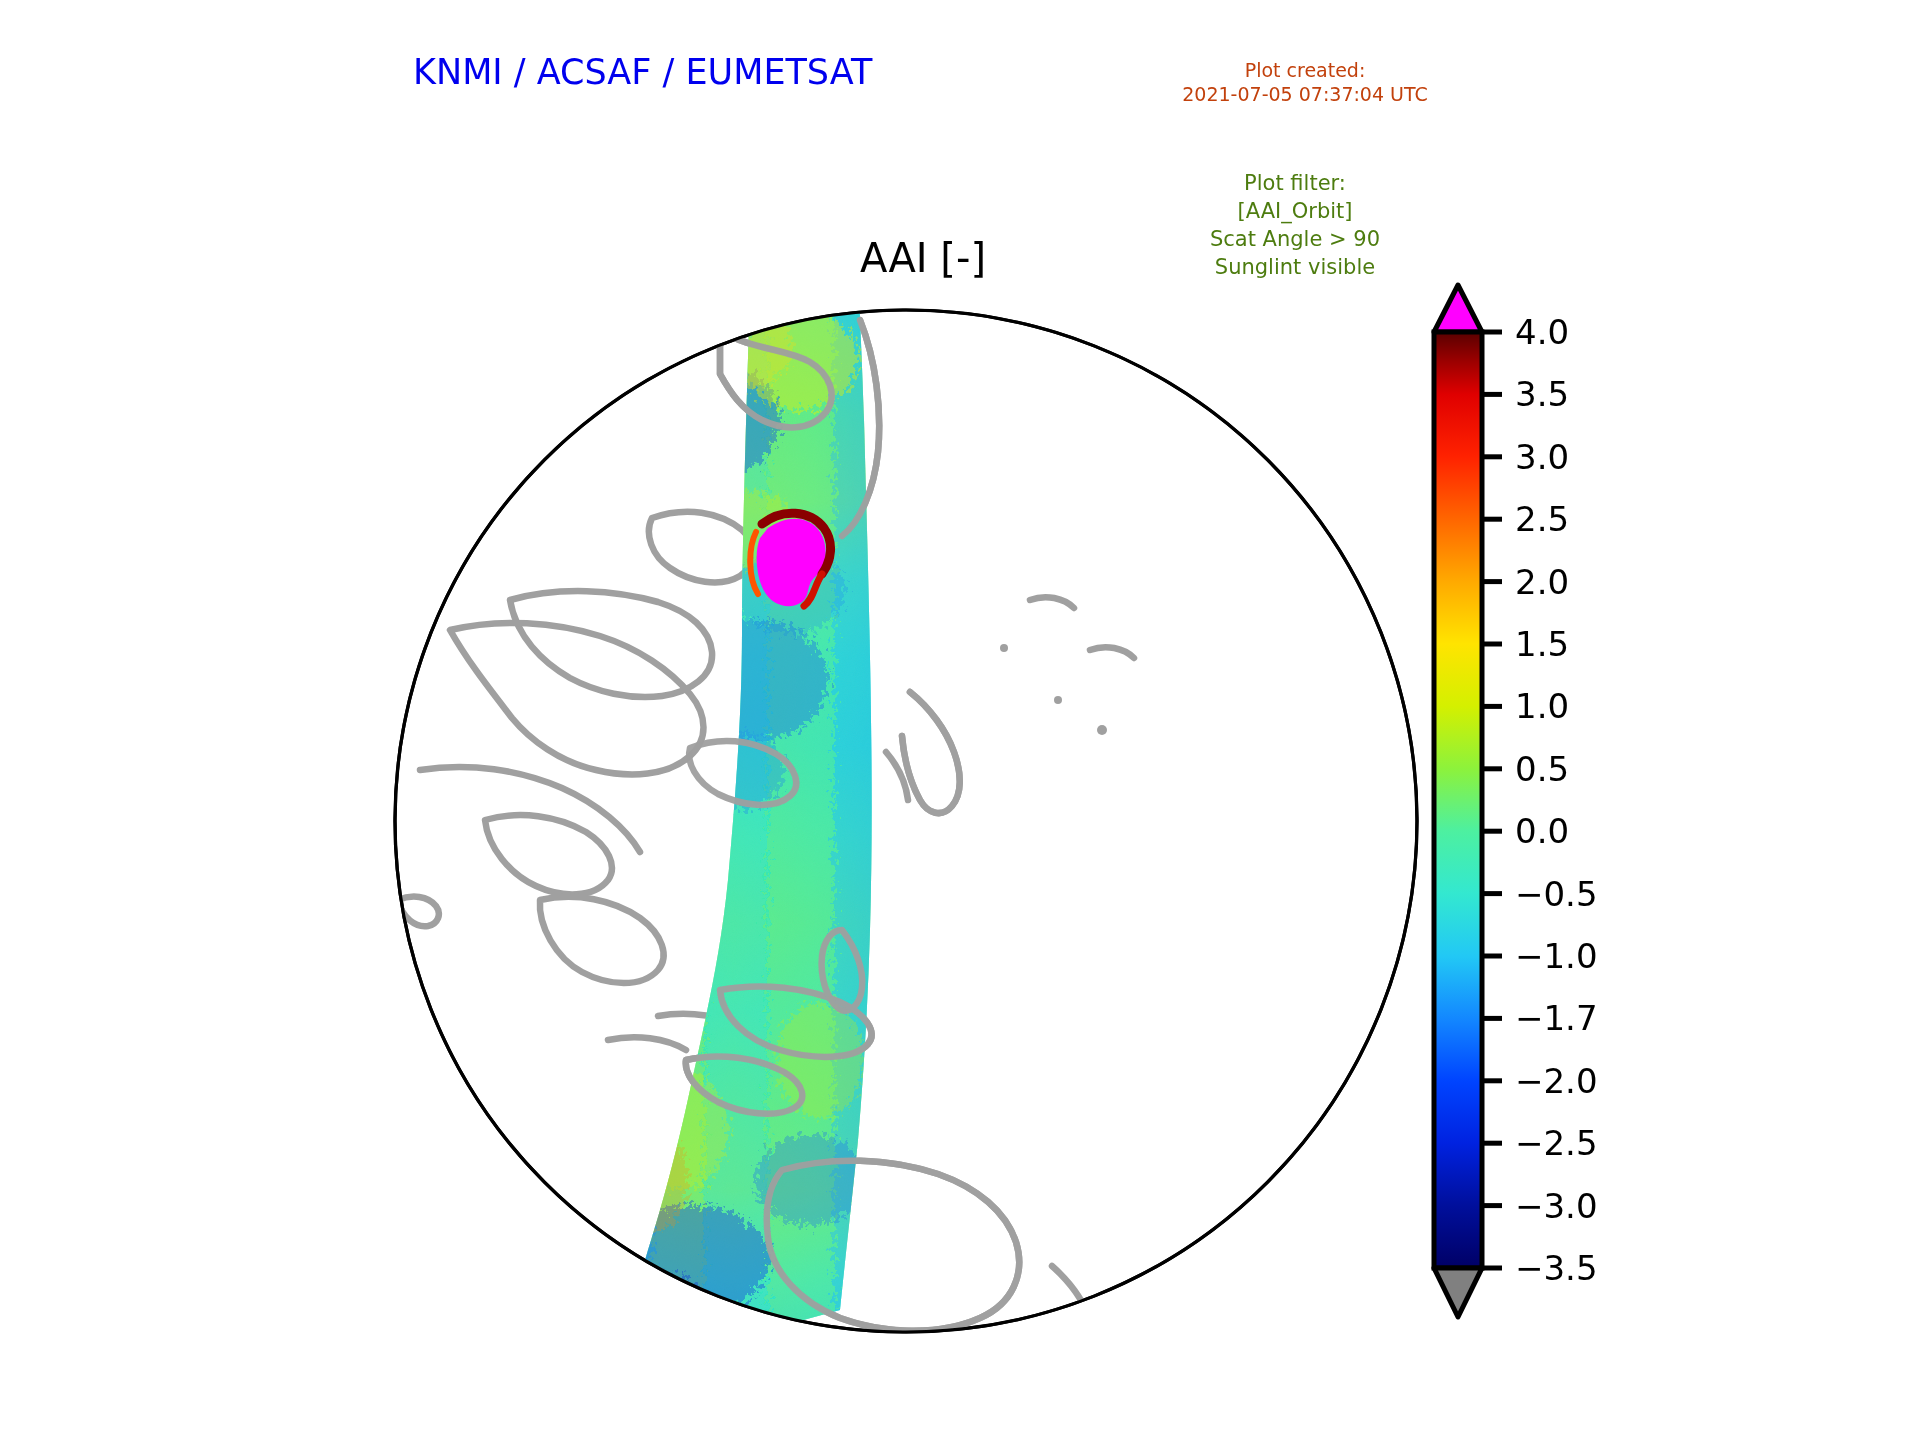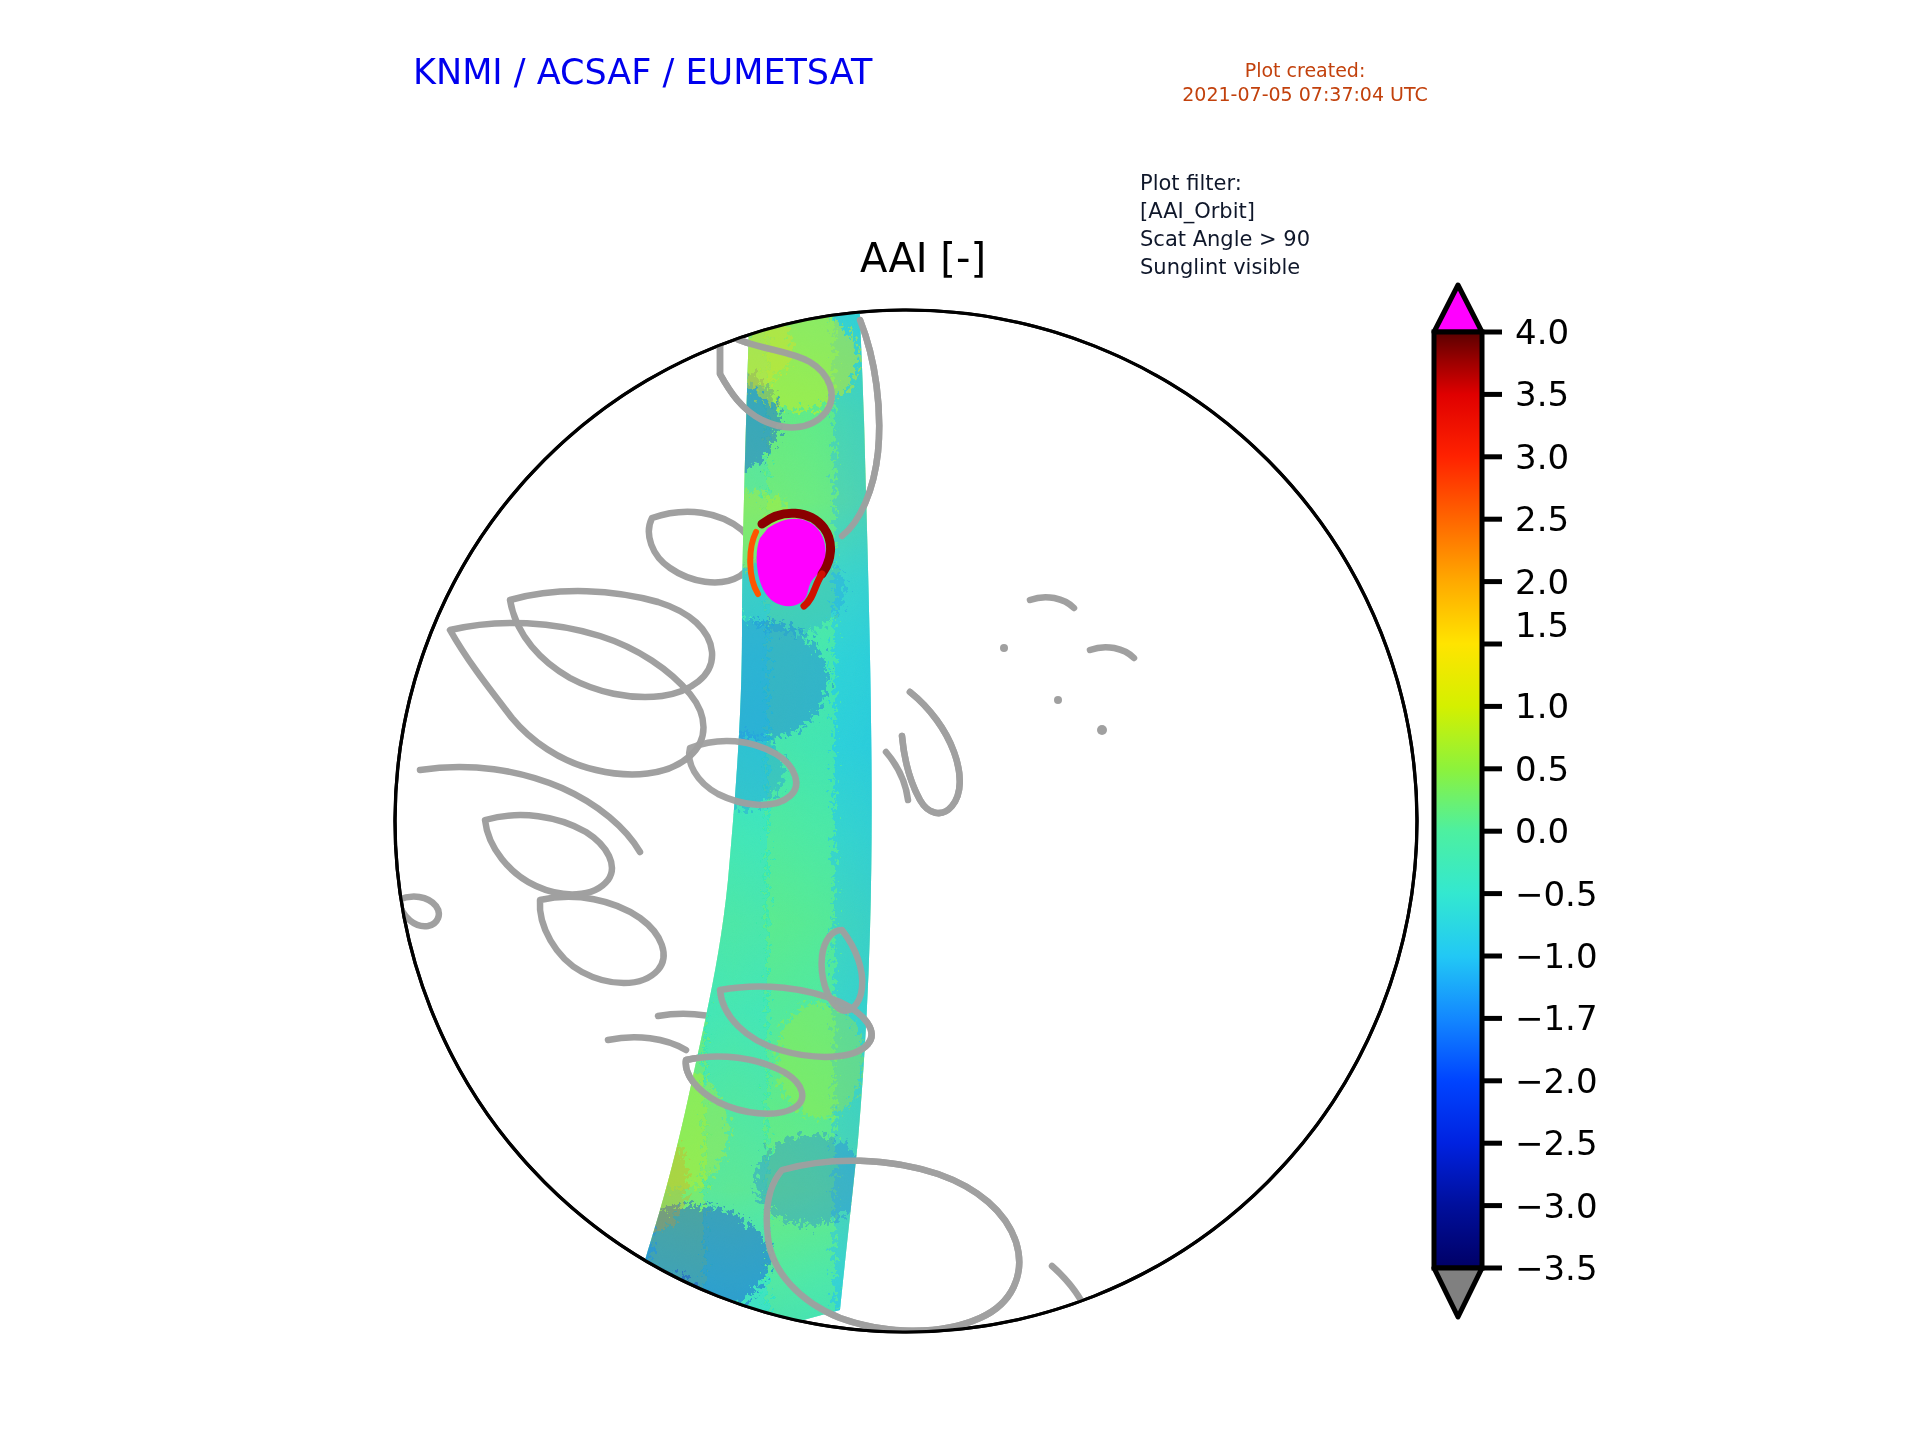--- a/index.html
+++ b/index.html
@@ -63,23 +63,23 @@
     font-size: 40px;
     color: #000000;
     white-space: nowrap;
   }
 
   .filter-block {
     position: absolute;
     left: 1140px;
     top: 170px;
     width: 310px;
-    text-align: left;
+    text-align: center;
     font-size: 21px;
-    color: #0f172a;
+    color: #4d7c0f;
     line-height: 1.33;
     white-space: nowrap;
   }
   .filter-block div { white-space: nowrap; }
 
   
   #map-area {
     position: absolute;
     left: 390px;
     top: 300px;
@@ -382,21 +382,21 @@
         <line x1="52" y1="930.6" x2="72" y2="930.6"></line>
         <line x1="52" y1="993.0" x2="72" y2="993.0"></line>
       </g>
     </svg>
 
     <div class="cb-tick-label" style="top:57px">4.0</div>
     <div class="cb-tick-label" style="top:119px">3.5</div>
     <div class="cb-tick-label" style="top:182px">3.0</div>
     <div class="cb-tick-label" style="top:244px">2.5</div>
     <div class="cb-tick-label" style="top:307px">2.0</div>
-    <div class="cb-tick-label" style="top:350px">1.5</div>
+    <div class="cb-tick-label" style="top:369px">1.5</div>
     <div class="cb-tick-label" style="top:431px">1.0</div>
     <div class="cb-tick-label" style="top:494px">0.5</div>
     <div class="cb-tick-label" style="top:556px">0.0</div>
     <div class="cb-tick-label" style="top:619px">−0.5</div>
     <div class="cb-tick-label" style="top:681px">−1.0</div>
     <div class="cb-tick-label" style="top:743px">−1.7</div>
     <div class="cb-tick-label" style="top:806px">−2.0</div>
     <div class="cb-tick-label" style="top:868px">−2.5</div>
     <div class="cb-tick-label" style="top:931px">−3.0</div>
     <div class="cb-tick-label" style="top:993px">−3.5</div>

